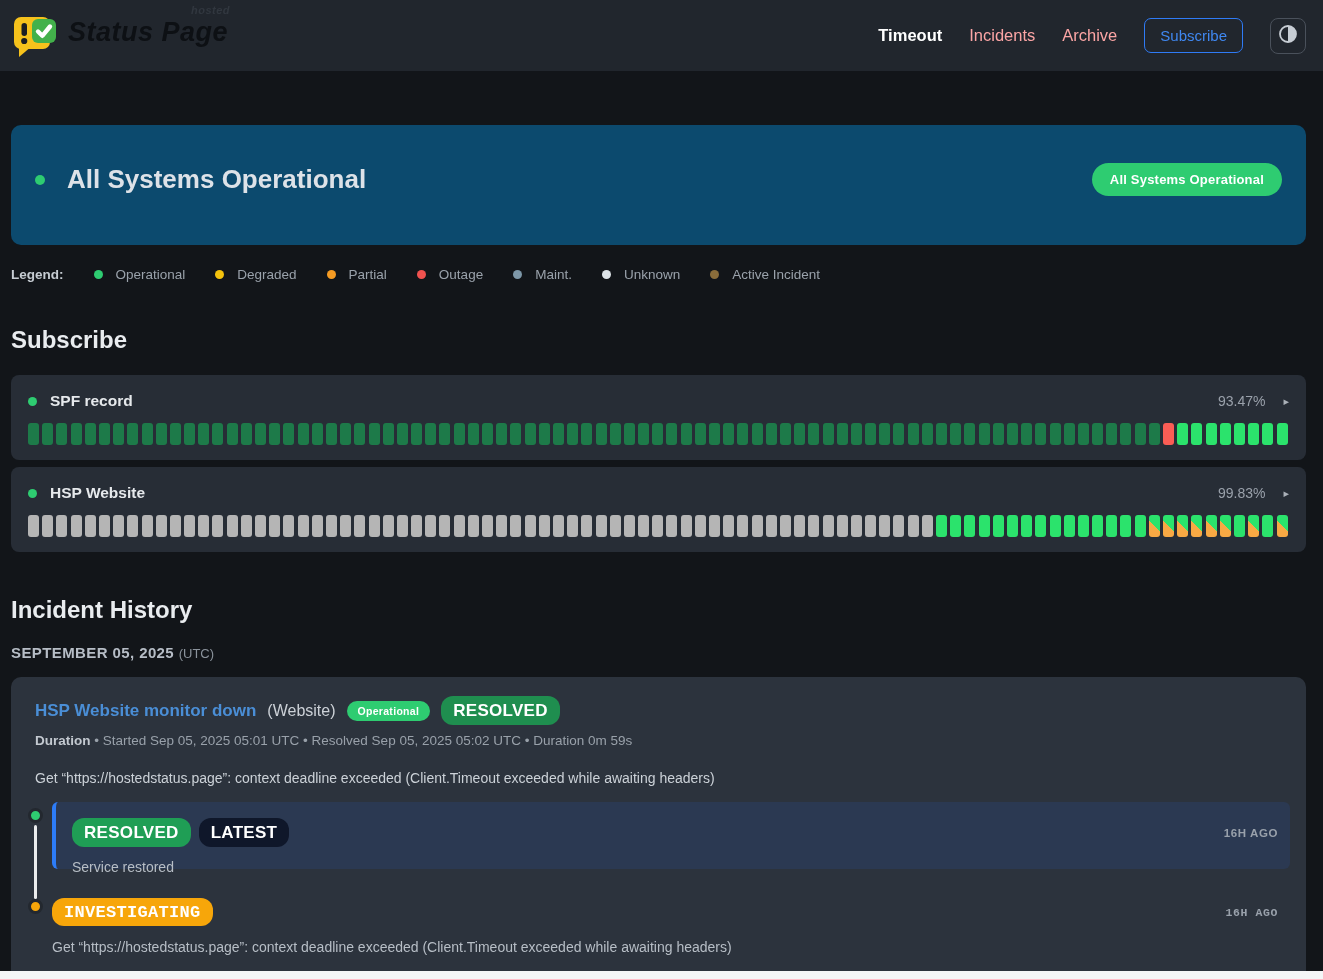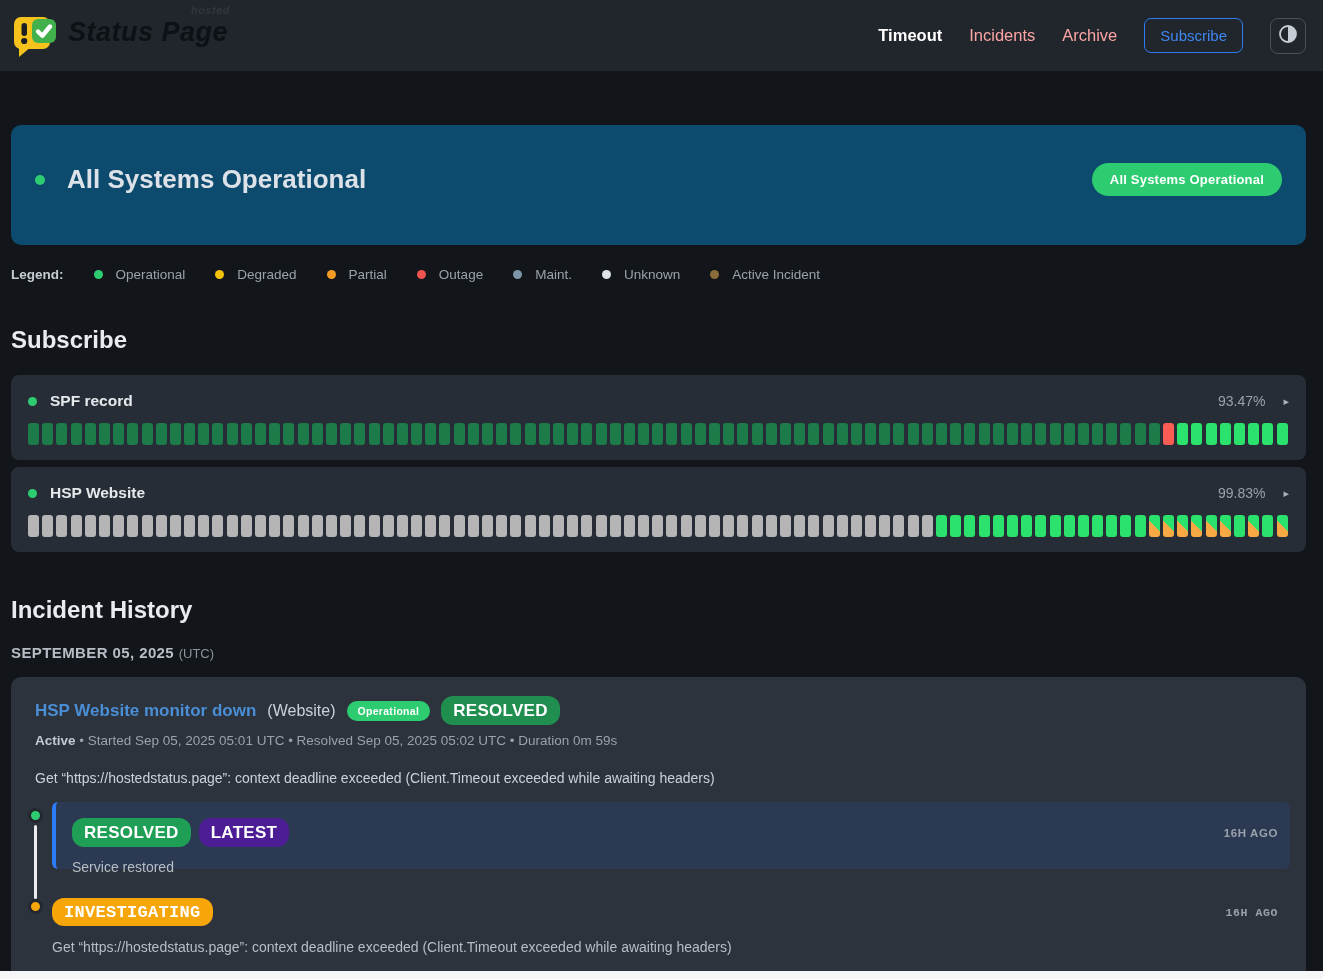--- a/index.html
+++ b/index.html
@@ -380,33 +380,33 @@
   </div>
 
   <div class="incident-card">
     <div class="incident-title-row">
       <a class="incident-title">HSP Website monitor down</a>
       <span class="incident-component">(Website)</span>
       <span class="pill pill-sm" style="background: rgb(46, 204, 113);">Operational</span>
       <span class="pill pill-md" style="background: rgb(31, 142, 79);">RESOLVED</span>
     </div>
     <div class="incident-meta">
-      <b>Active</b><span> • Started Sep 05, 2025 05:01 UTC • Resolved Sep 05, 2025 05:02 UTC • Duration 0m 59s</span>
+      <b>Duration</b><span> • Started Sep 05, 2025 05:01 UTC • Resolved Sep 05, 2025 05:02 UTC • Duration 0m 59s</span>
     </div>
     <div class="incident-desc">Get “https://hostedstatus.page”: context deadline exceeded (Client.Timeout exceeded while awaiting headers)</div>
 
     <div class="timeline">
       <span class="tl-rail"></span>
       <span class="tl-dot tl-dot-1" style="background: rgb(46, 204, 113);"></span>
       <span class="tl-dot tl-dot-2" style="background: rgb(247, 166, 10);"></span>
 
       <div class="update-highlight">
         <div class="update-badges">
           <span class="pill pill-md" style="background: rgb(31, 158, 85);">RESOLVED</span>
-          <span class="pill pill-md" style="background: #4c1d95;">LATEST</span>
+          <span class="pill pill-md" style="background: #0f172a;">LATEST</span>
           <span class="update-time">16H AGO</span>
         </div>
         <div class="update-text">Service restored</div>
       </div>
 
       <div class="update-plain">
         <div class="update-badges">
           <span class="pill pill-md" style="background: rgb(247, 166, 10);">INVESTIGATING</span>
           <span class="update-time">16H AGO</span>
         </div>

